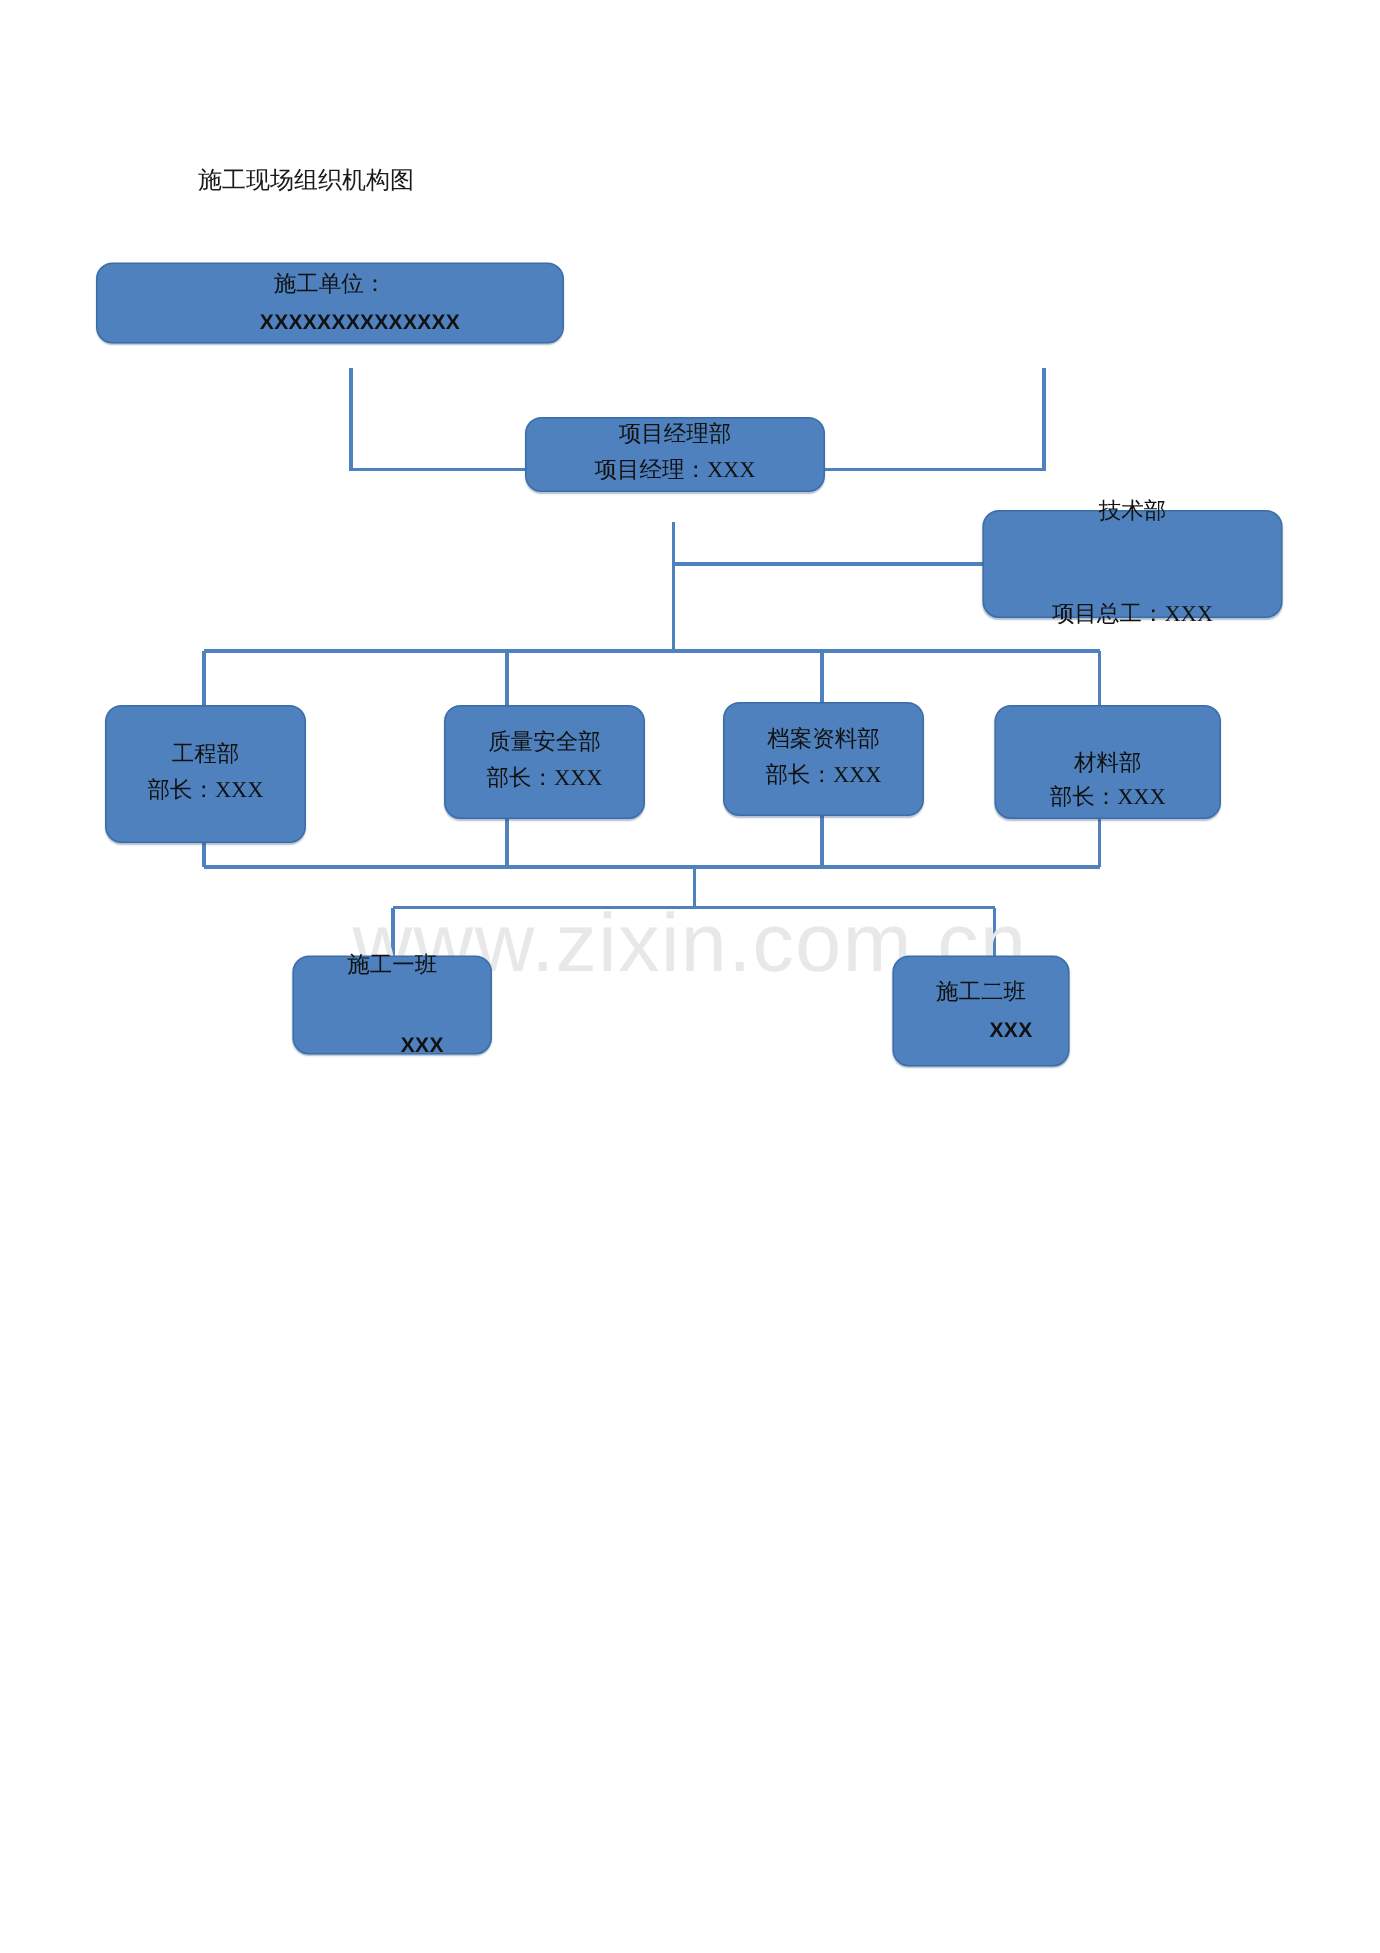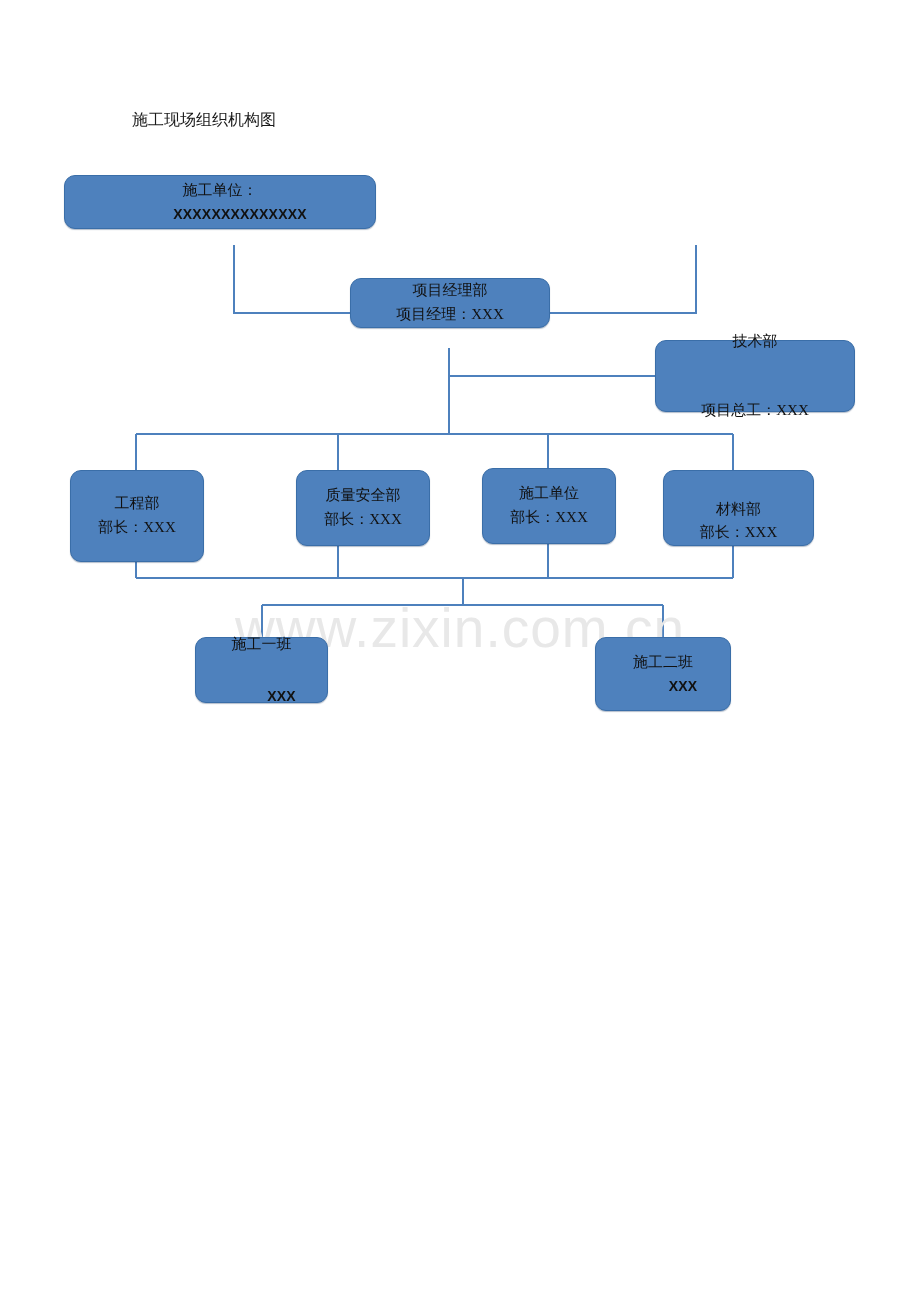--- a/index.html
+++ b/index.html
@@ -139,32 +139,32 @@
     <span class="ln mixed">工程部</span>
     <span class="ln mixed">部长：XXX</span>
   </div>
 
   <div class="node" style="left:272px; top:470px; width:134px; height:76px;margin-left:24px;">
     <span class="ln mixed">质量安全部</span>
     <span class="ln mixed">部长：XXX</span>
   </div>
 
   <div class="node" style="left:482px; top:468px; width:134px; height:76px;">
-    <span class="ln mixed">施工单位</span>
+    <span class="ln mixed">档案资料部</span>
     <span class="ln mixed">部长：XXX</span>
   </div>
 
   <div class="node" style="left:663px; top:470px; width:151px; height:76px;justify-content:flex-end;">
     <span class="ln mixed">材料部</span>
     <span class="ln mixed">部长：XXX</span>
   </div>
 
   <div class="node" style="left:195px; top:637px; width:133px; height:66px;gap:28px;">
     <span class="ln mixed">施工一班</span>
     <span class="ln mono">XXX</span>
   </div>
 
-  <div class="node" style="left:595px; top:637px; width:136px; height:74px;">
+  <div class="node" style="left:595px; top:637px; width:118px; height:74px;">
     <span class="ln mixed">施工二班</span>
     <span class="ln mono">XXX</span>
   </div>
 
 </div>
 
 </body></html>

